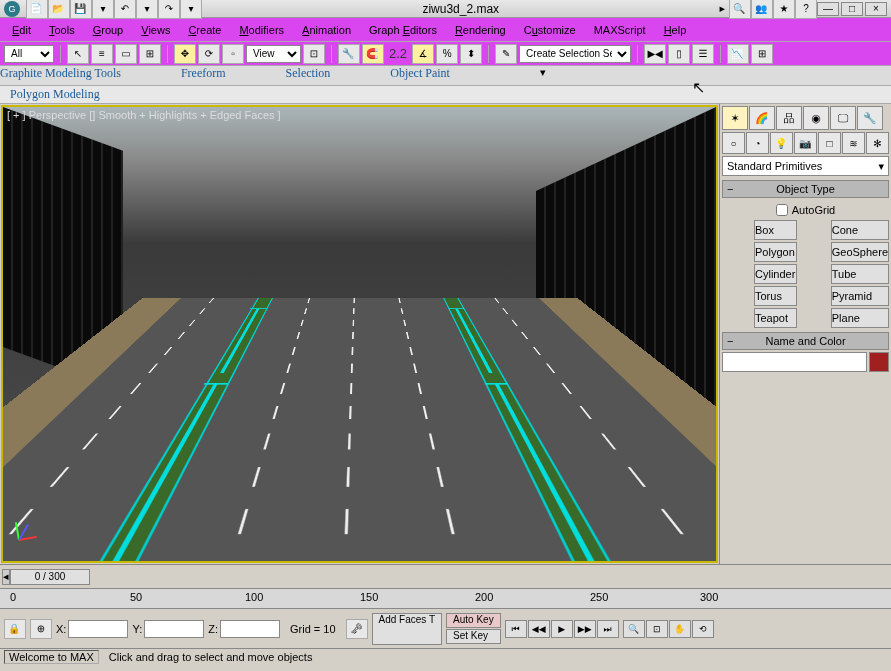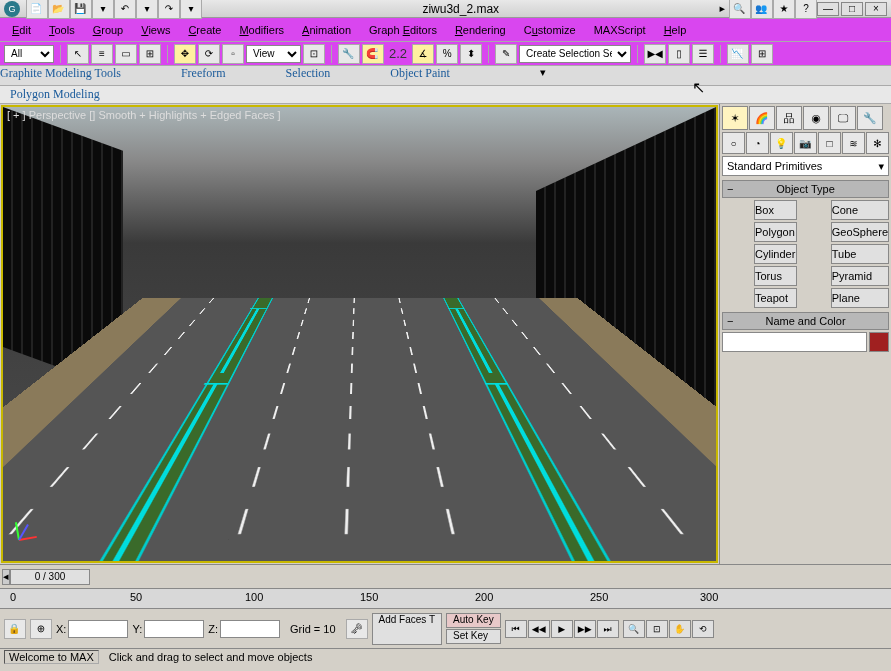--- a/index.html
+++ b/index.html
@@ -197,20 +197,24 @@
       <div class="cmd-subtab">📷</div>
       <div class="cmd-subtab">□</div>
       <div class="cmd-subtab">≋</div>
       <div class="cmd-subtab">✻</div>
     </div>
     <div class="cmd-drop">
       <span>Standard Primitives</span>
       <span>▾</span>
     </div>
     <div class="rollout-hdr">Object Type</div>
+    <div class="autogrid">
+      <input type="checkbox" style="">
+      <span>AutoGrid</span>
+    </div>
     <div class="grid2">
       <div class="pbtn">Box</div>
       <div class="pbtn">Cone</div>
       <div class="pbtn">Polygon</div>
       <div class="pbtn">GeoSphere</div>
       <div class="pbtn">Cylinder</div>
       <div class="pbtn">Tube</div>
       <div class="pbtn">Torus</div>
       <div class="pbtn">Pyramid</div>
       <div class="pbtn">Teapot</div>

